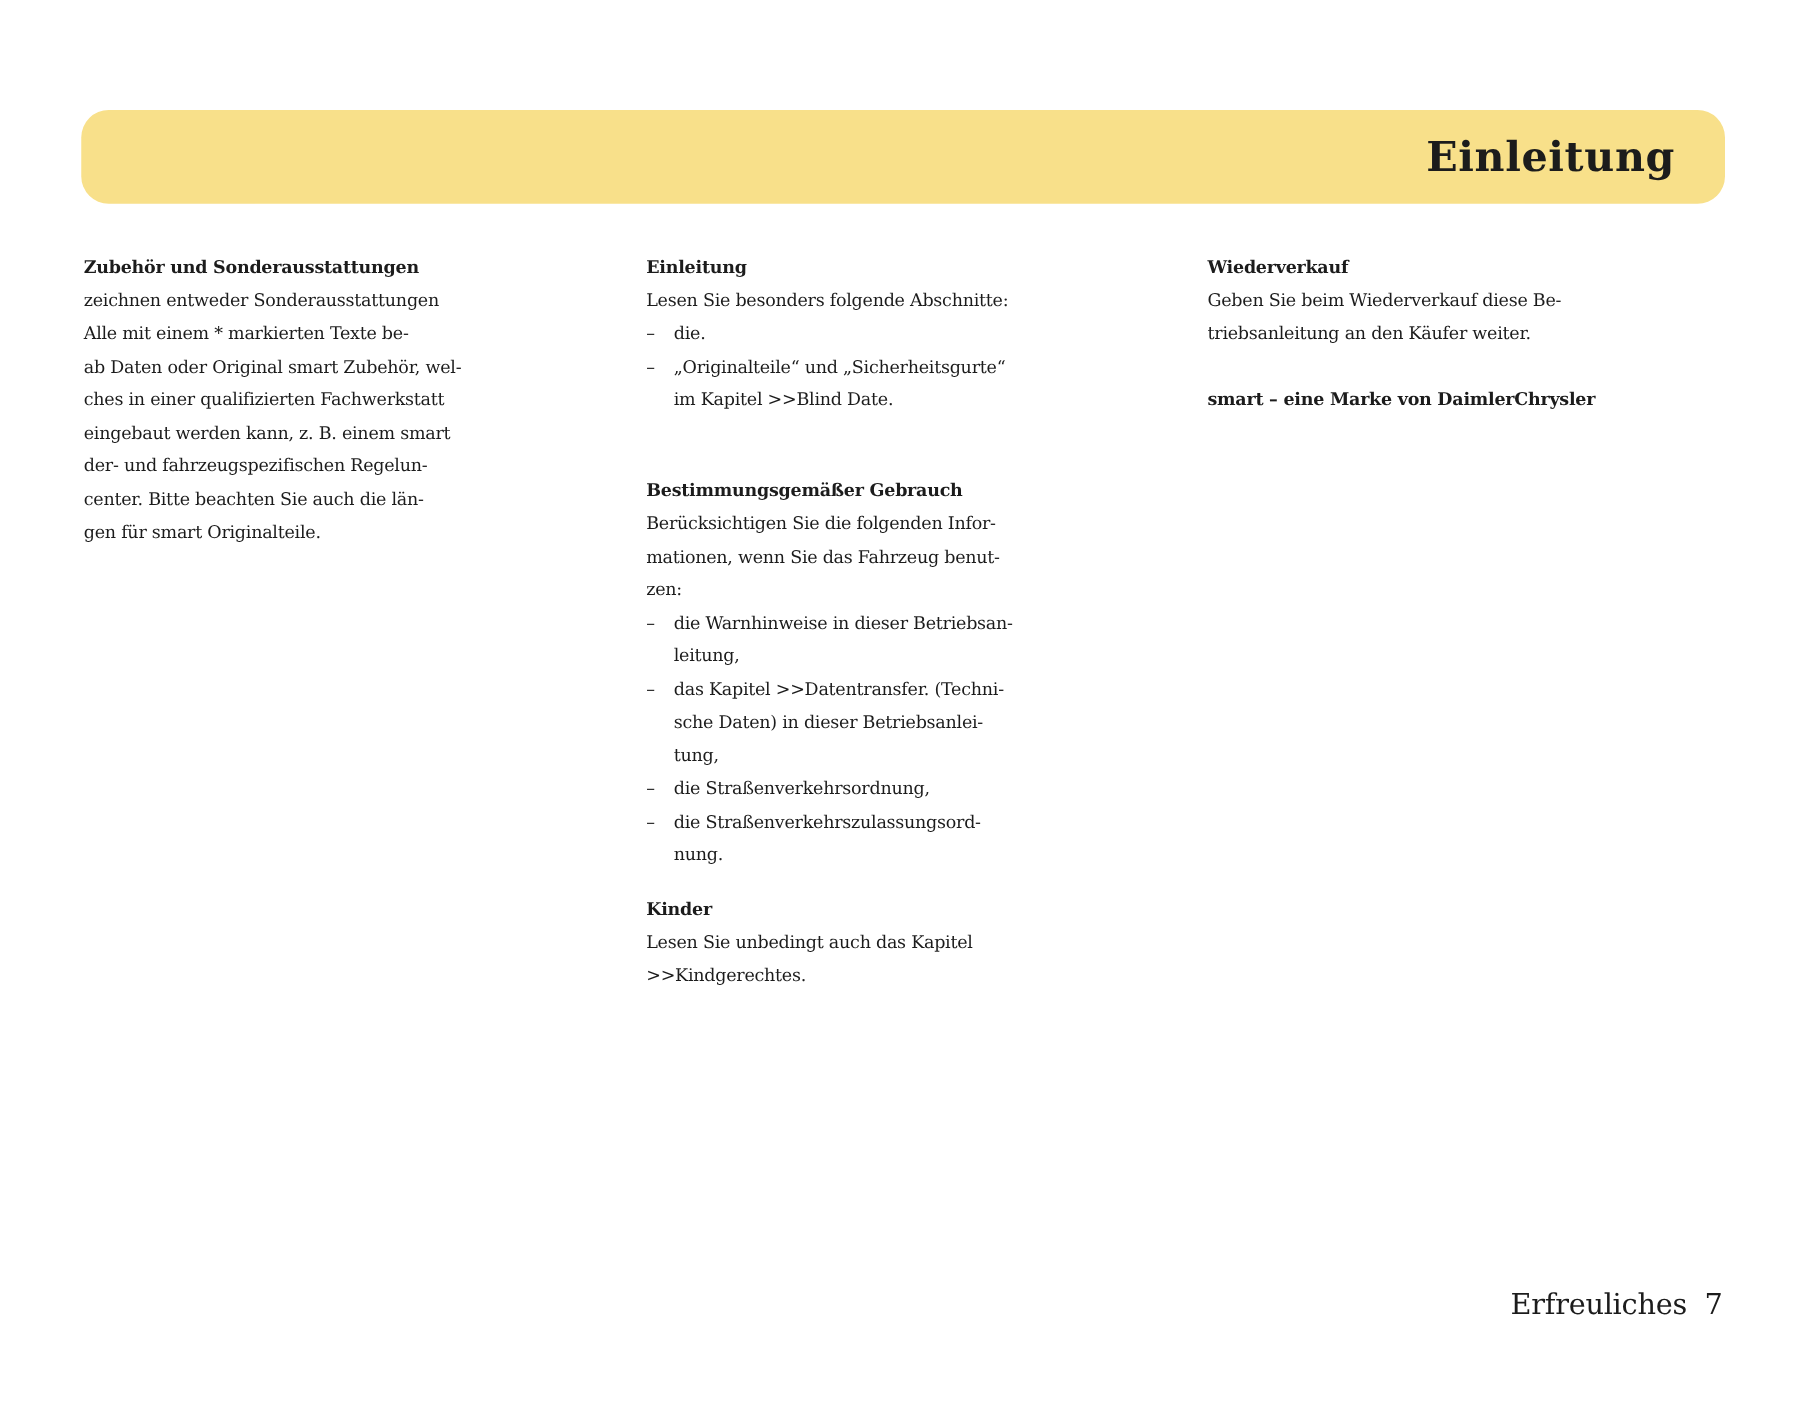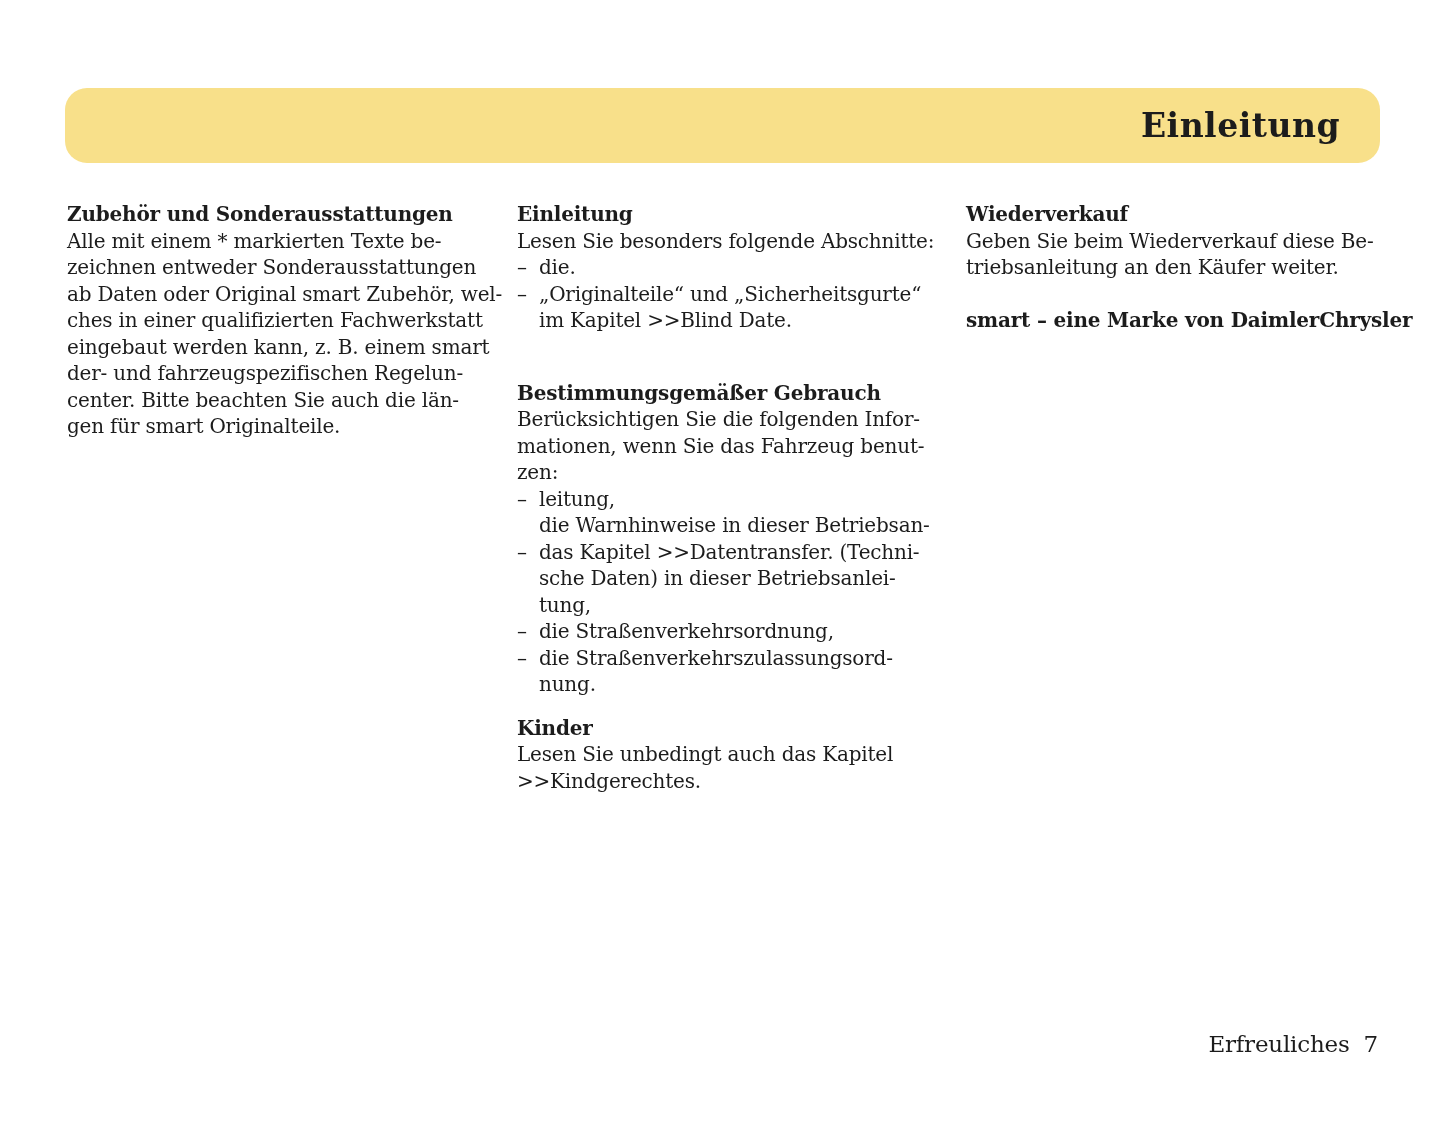--- a/index.html
+++ b/index.html
@@ -32,21 +32,21 @@
   }
   .banner .title {
     font-size: 33px;
     font-weight: bold;
     letter-spacing: 0.5px;
   }
   .col {
     position: absolute;
     top: 201px;
     width: 432px;
-    font-size: 20px;
+    font-size: 14px;
     line-height: 26.5px;
     letter-spacing: -0.2px;
   }
   #col1 { left: 67px; }
   #col2 { left: 517px; }
   #col3 { left: 966px; }
   .heading {
     font-weight: bold;
   }
   .line, .heading {
@@ -85,22 +85,22 @@
 
 <div class="page">
 
   <div class="banner">
     <span class="title">Einleitung</span>
   </div>
 
   <div class="col" id="col1">
     <div class="section">
       <div class="heading">Zubehör und Sonderausstattungen</div>
+      <div class="line">zeichnen entweder Sonderausstattungen</div>
       <div class="line">Alle mit einem * markierten Texte be-</div>
-      <div class="line">zeichnen entweder Sonderausstattungen</div>
       <div class="line">ab Daten oder Original smart Zubehör, wel-</div>
       <div class="line">ches in einer qualifizierten Fachwerkstatt</div>
       <div class="line">eingebaut werden kann, z. B. einem smart</div>
       <div class="line">der- und fahrzeugspezifischen Regelun-</div>
       <div class="line">center. Bitte beachten Sie auch die län-</div>
       <div class="line">gen für smart Originalteile.</div>
     </div>
   </div>
 
   <div class="col" id="col2">
@@ -124,22 +124,22 @@
     </div>
 
     <div class="section gap-lg">
       <div class="heading">Bestimmungsgemäßer Gebrauch</div>
       <div class="line">Berücksichtigen Sie die folgenden Infor-</div>
       <div class="line">mationen, wenn Sie das Fahrzeug benut-</div>
       <div class="line">zen:</div>
       <div class="li">
         <span class="marker">–</span>
         <div class="li-text">
+          <div class="line">die Warnhinweise in dieser Betriebsan-</div>
           <div class="line">leitung,</div>
-          <div class="line">die Warnhinweise in dieser Betriebsan-</div>
         </div>
       </div>
       <div class="li">
         <span class="marker">–</span>
         <div class="li-text">
           <div class="line">das Kapitel &gt;&gt;Datentransfer. (Techni-</div>
           <div class="line">sche Daten) in dieser Betriebsanlei-</div>
           <div class="line">tung,</div>
         </div>
       </div>

